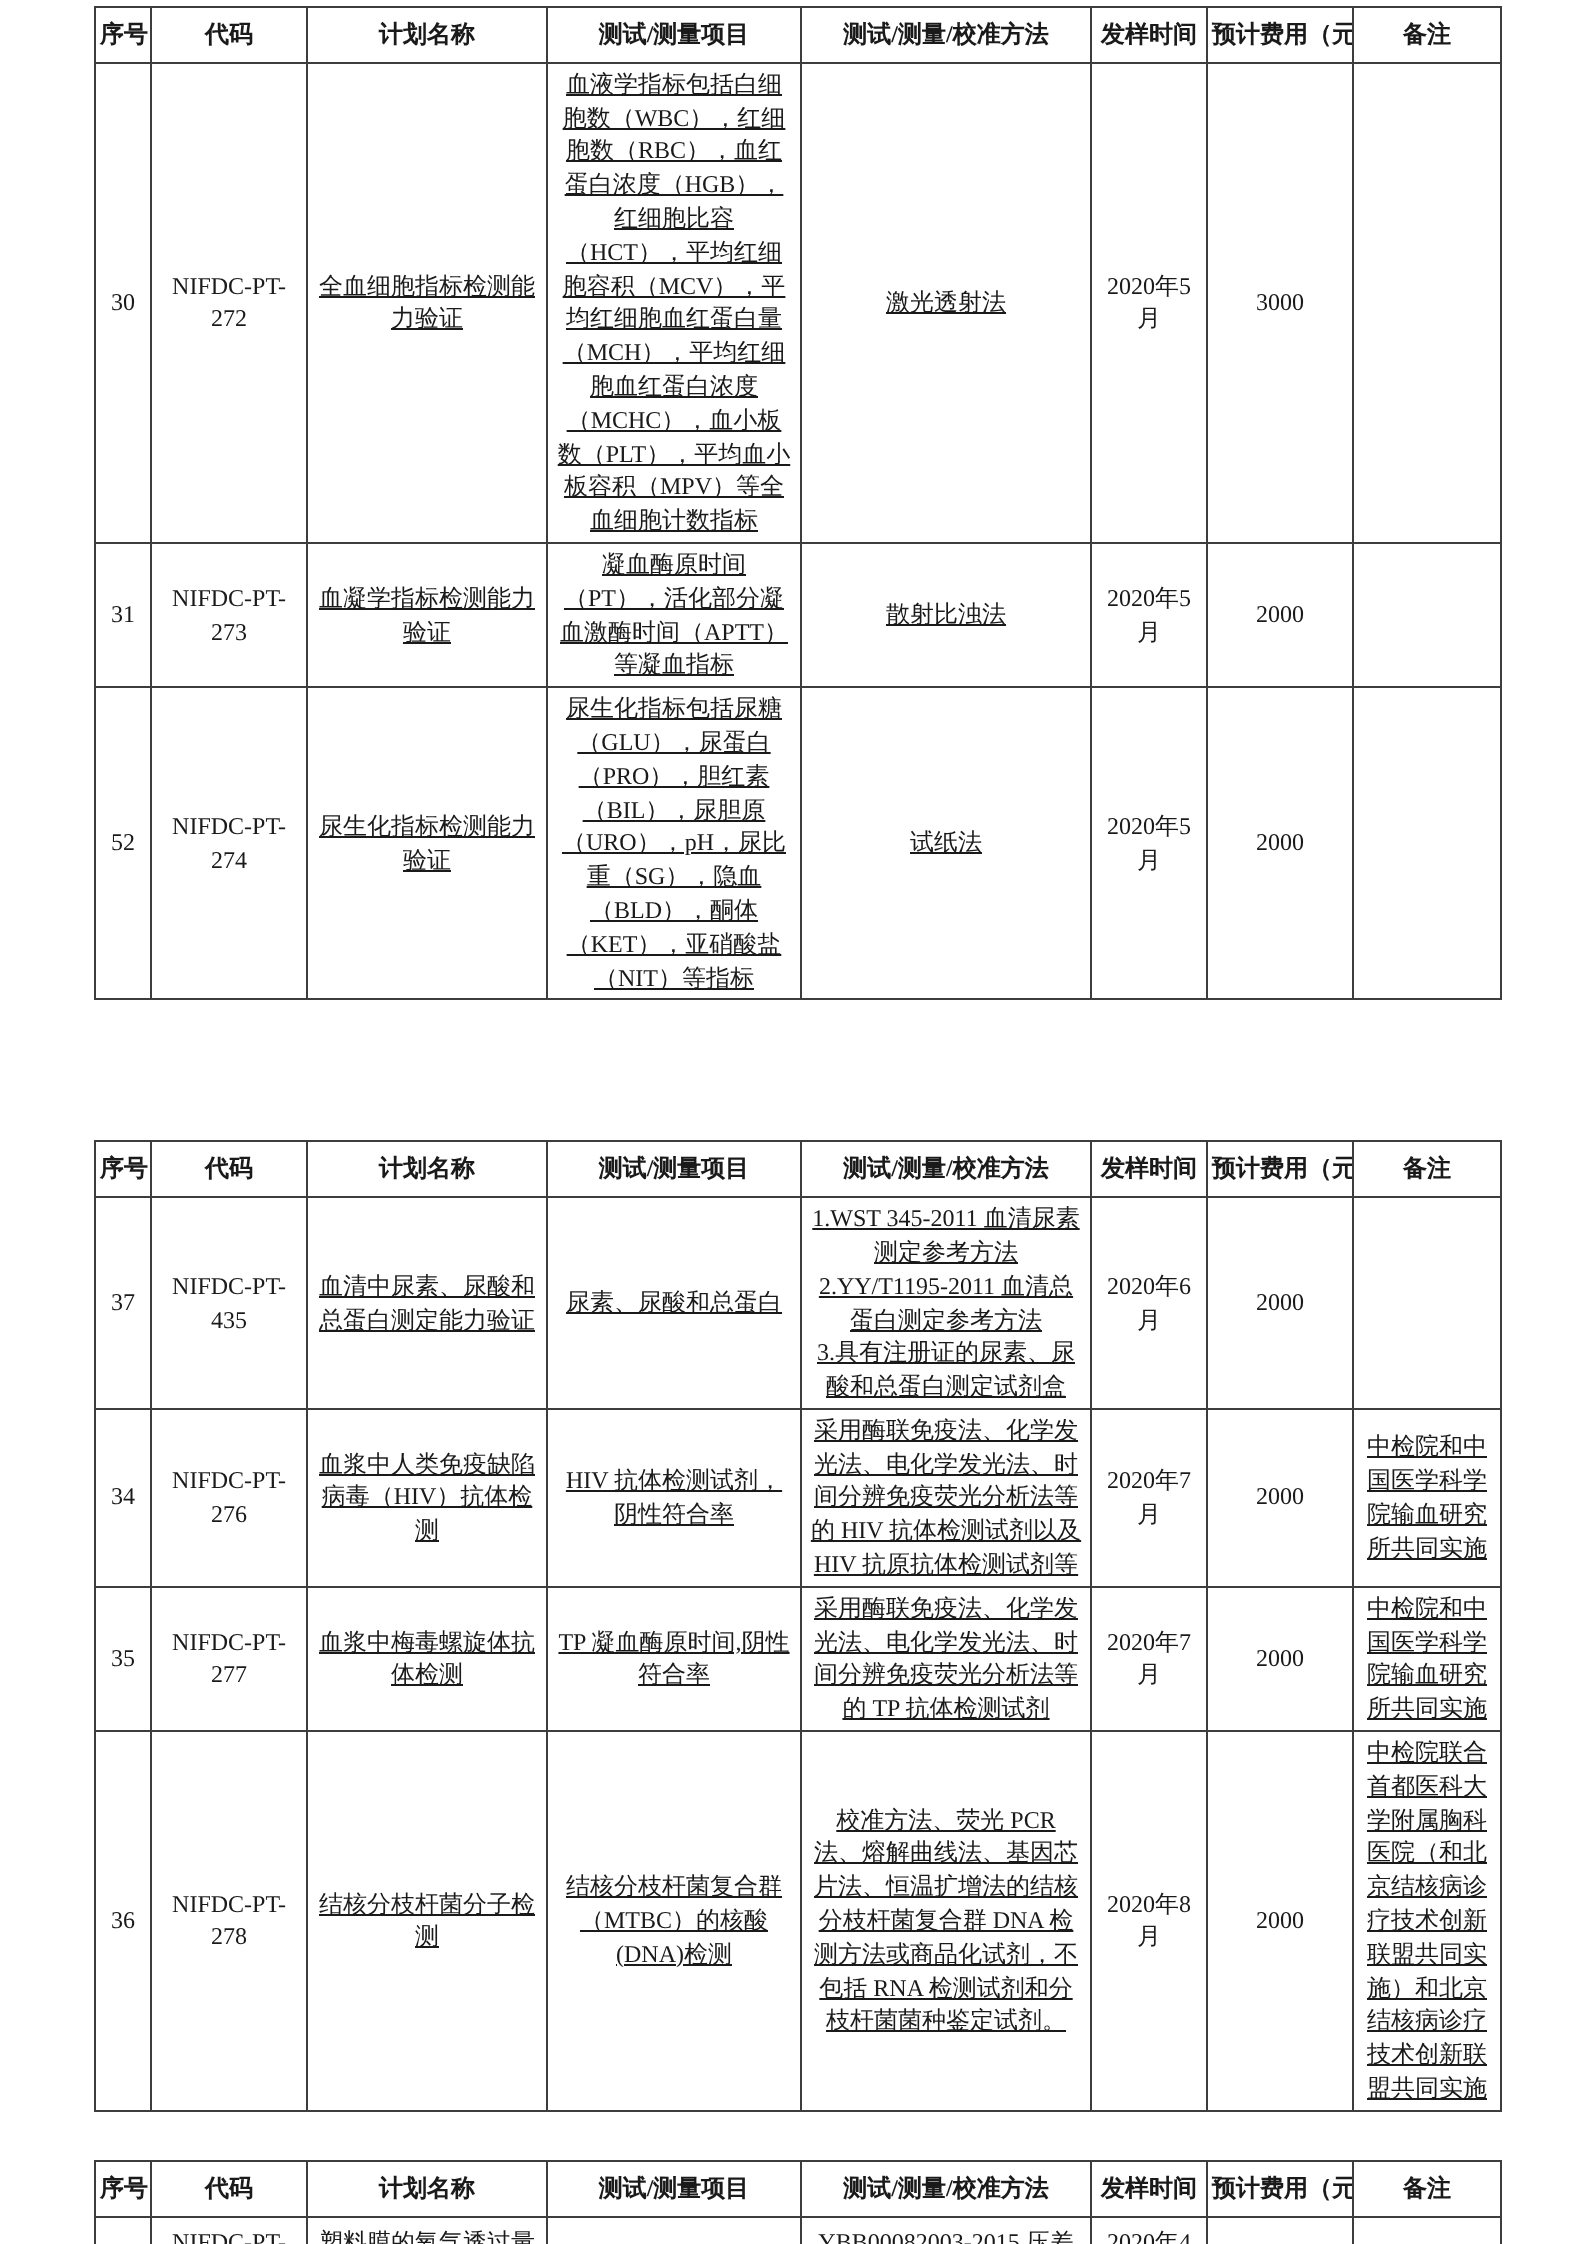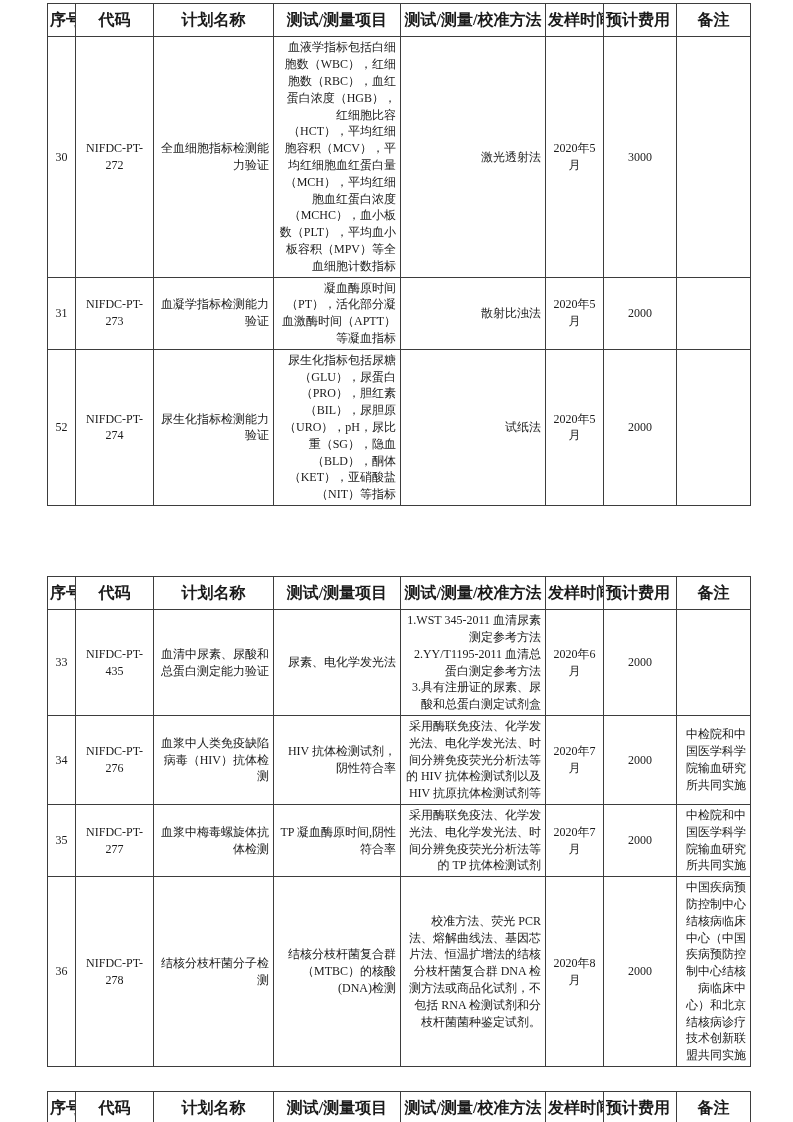--- a/index.html
+++ b/index.html
@@ -27,25 +27,25 @@
     line-height: 1.4;
     padding: 2px 4px;
     vertical-align: middle;
     overflow: hidden;
     word-break: break-word;
   }
   th {
     font-weight: bold;
     text-align: center;
     padding: 5px 2px;
-    font-size: 16px;
+    font-size: 12px;
     white-space: nowrap;
   }
   .c-no, .c-time, .c-cost, .c-code { text-align: center; }
-  .c-name, .c-items, .c-method, .c-remark { text-align: right; }
+  .c-name, .c-items, .c-method, .c-remark { text-align: center; text-decoration: underline; }
   .c-items, .c-method { white-space: pre-line; }
   tr.r30 { height: 196px; }
   tr.r31 { height: 58px; }
   tr.r32 { height: 100px; }
   tr.r36 { height: 168px; }
   tr.r37, tr.r38, tr.r39, tr.r40 { height: 44px; }
 </style>
 </head>
 <body>
 
@@ -126,24 +126,24 @@
         <th>计划名称</th>
         <th>测试/测量项目</th>
         <th>测试/测量/校准方法</th>
         <th>发样时间</th>
         <th>预计费用（元）</th>
         <th>备注</th>
       </tr>
     </thead>
     <tbody>
       <tr class="r33">
-        <td class="c-no">33</td>
+        <td class="c-no">37</td>
         <td class="c-code">NIFDC-PT-435</td>
         <td class="c-name">血清中尿素、尿酸和总蛋白测定能力验证</td>
-        <td class="c-items">尿素、电化学发光法</td>
+        <td class="c-items">尿素、尿酸和总蛋白</td>
         <td class="c-method">1.WST 345-2011 血清尿素测定参考方法
 2.YY/T1195-2011 血清总蛋白测定参考方法
 3.具有注册证的尿素、尿酸和总蛋白测定试剂盒</td>
         <td class="c-time">2020年6月</td>
         <td class="c-cost">2000</td>
         <td class="c-remark"></td>
       </tr>
       <tr class="r34">
         <td class="c-no">34</td>
         <td class="c-code">NIFDC-PT-276</td>
@@ -165,21 +165,21 @@
         <td class="c-remark">中检院和中国医学科学院输血研究所共同实施</td>
       </tr>
       <tr class="r36">
         <td class="c-no">36</td>
         <td class="c-code">NIFDC-PT-278</td>
         <td class="c-name">结核分枝杆菌分子检测</td>
         <td class="c-items">结核分枝杆菌复合群（MTBC）的核酸(DNA)检测</td>
         <td class="c-method">校准方法、荧光 PCR 法、熔解曲线法、基因芯片法、恒温扩增法的结核分枝杆菌复合群 DNA 检测方法或商品化试剂，不包括 RNA 检测试剂和分枝杆菌菌种鉴定试剂。</td>
         <td class="c-time">2020年8月</td>
         <td class="c-cost">2000</td>
-        <td class="c-remark">中国疾病预防控制中心结核病临床中心（中国疾病预防控制中心结核病临床中心）和北京结核病诊疗技术创新联盟共同实施</td>
+        <td class="c-remark">中检院联合首都医科大学附属胸科医院（和北京结核病诊疗技术创新联盟共同实施）和北京结核病诊疗技术创新联盟共同实施</td>
       </tr>
     </tbody>
   </table>
 
   <table class="plan-table t3">
     <colgroup>
       <col style="width:28px">
         <col style="width:78px">
         <col style="width:120px">
         <col style="width:127px">

